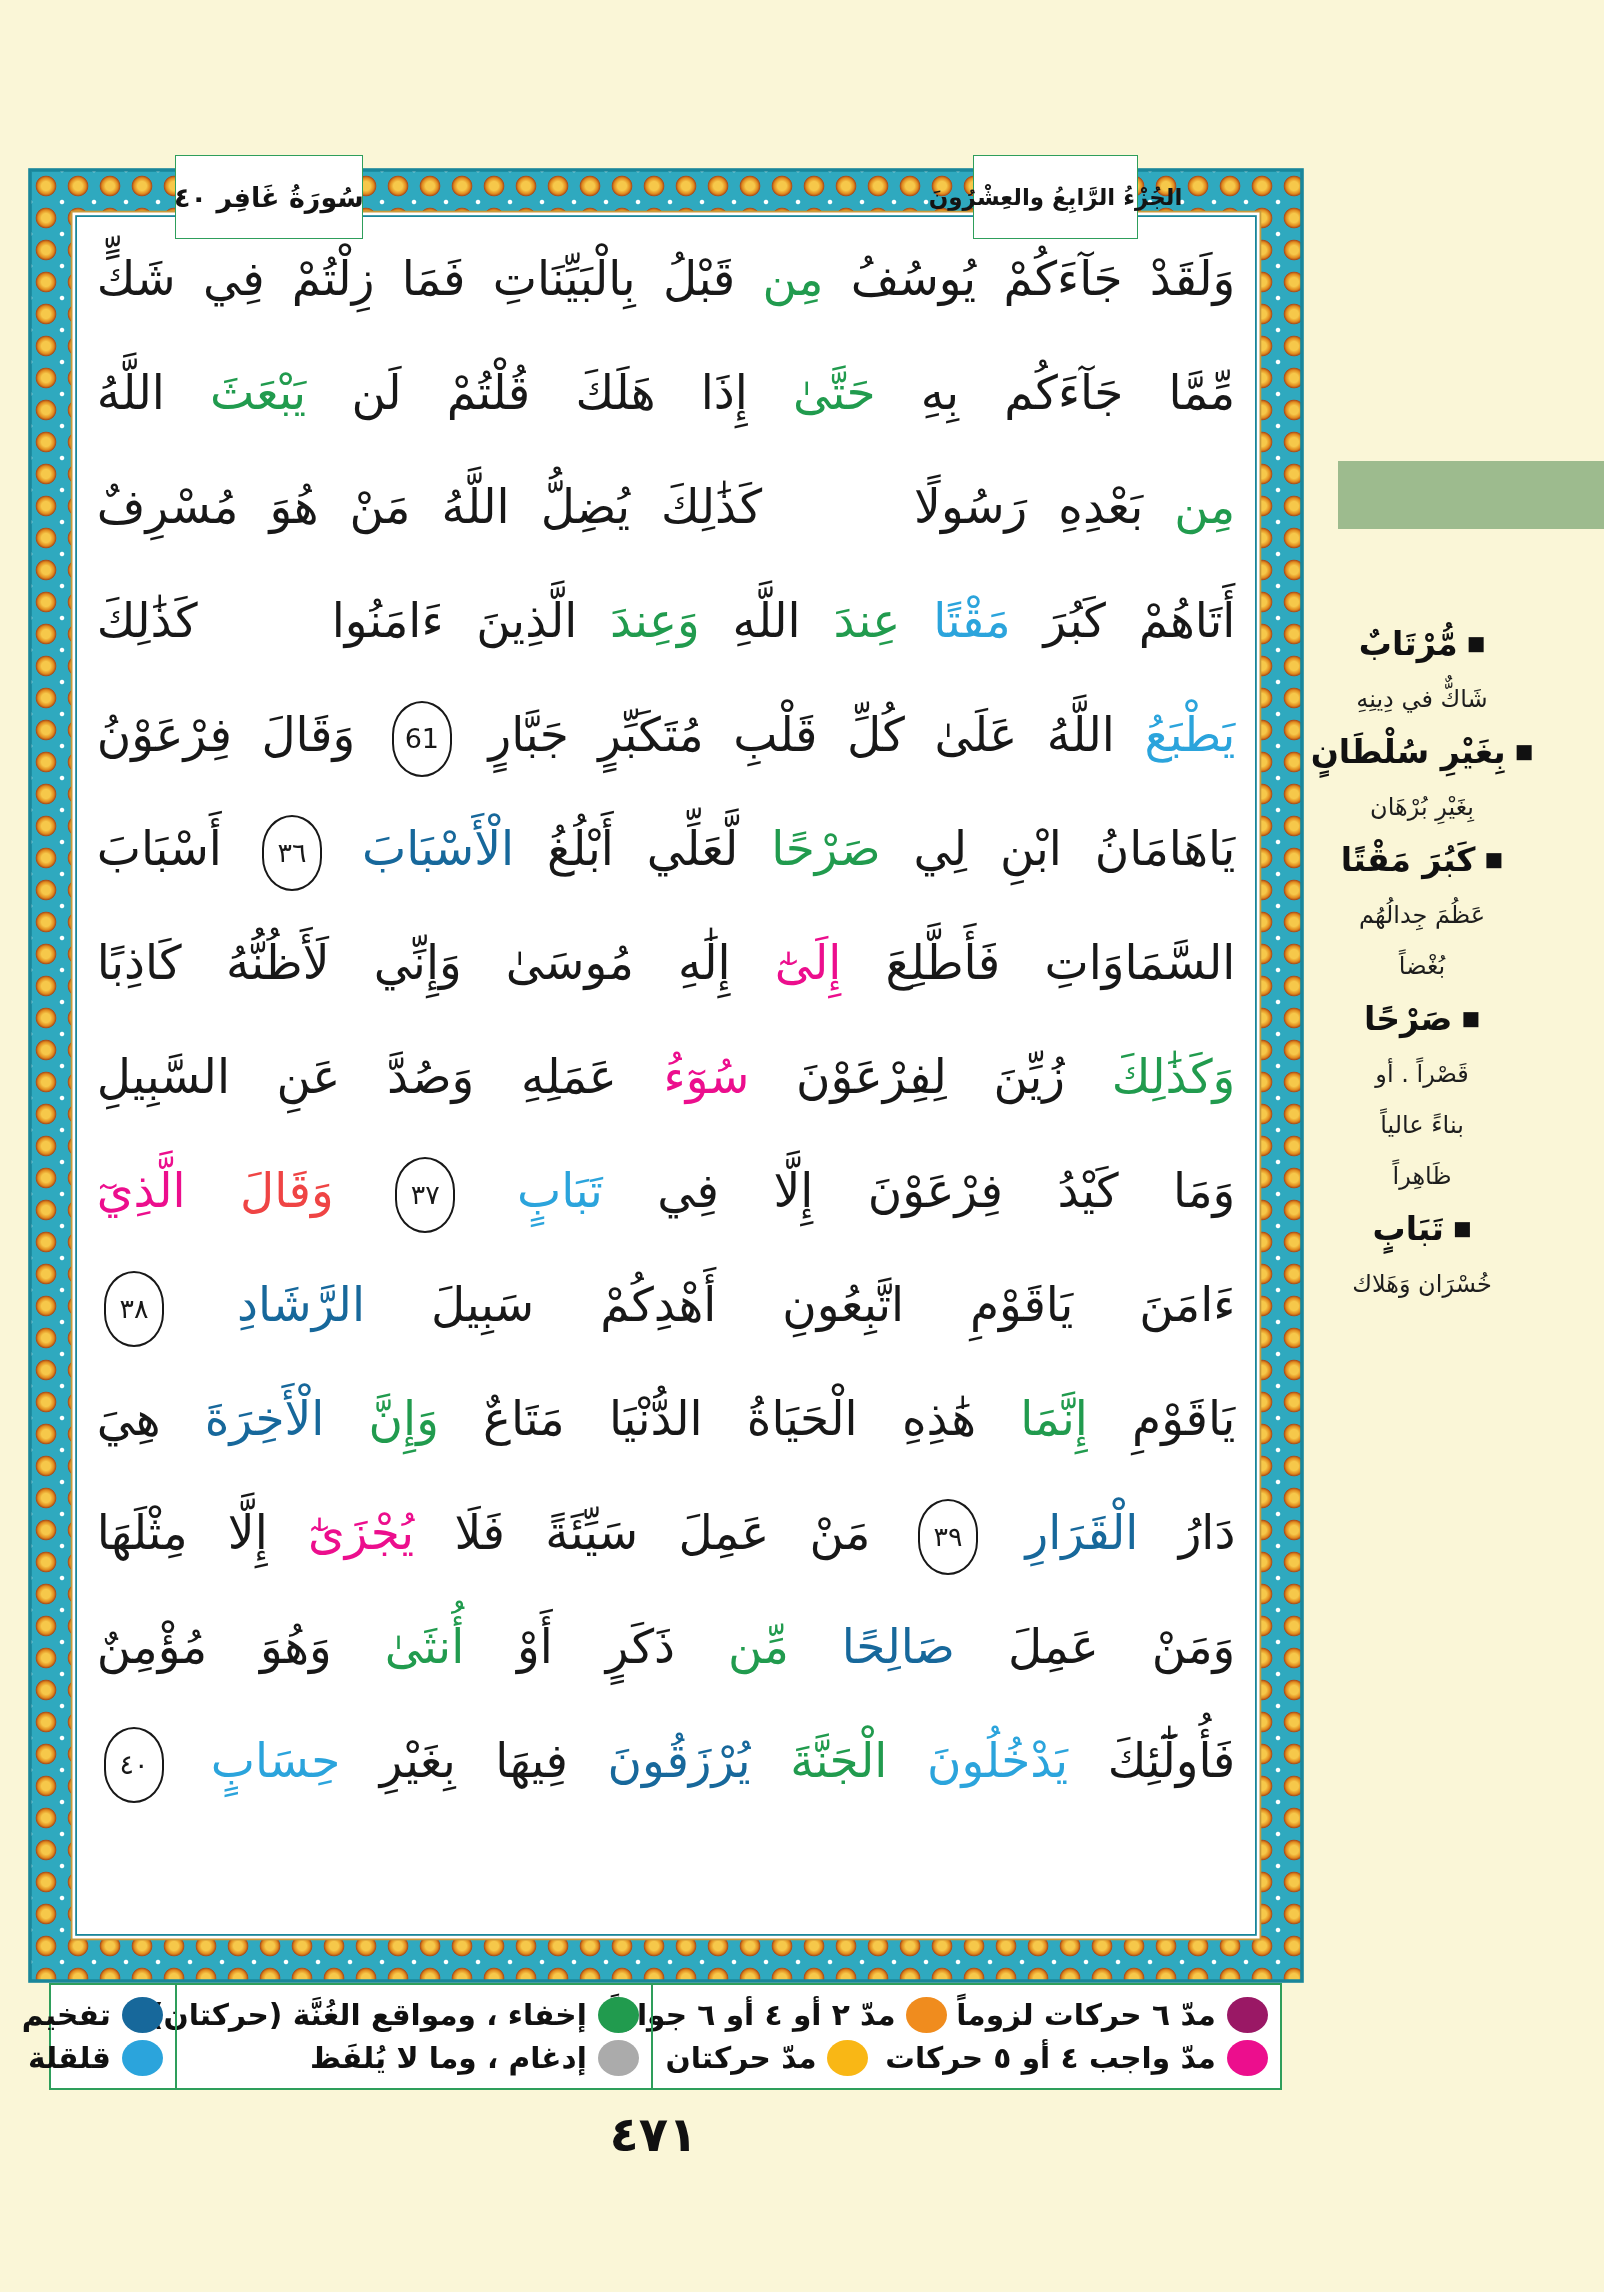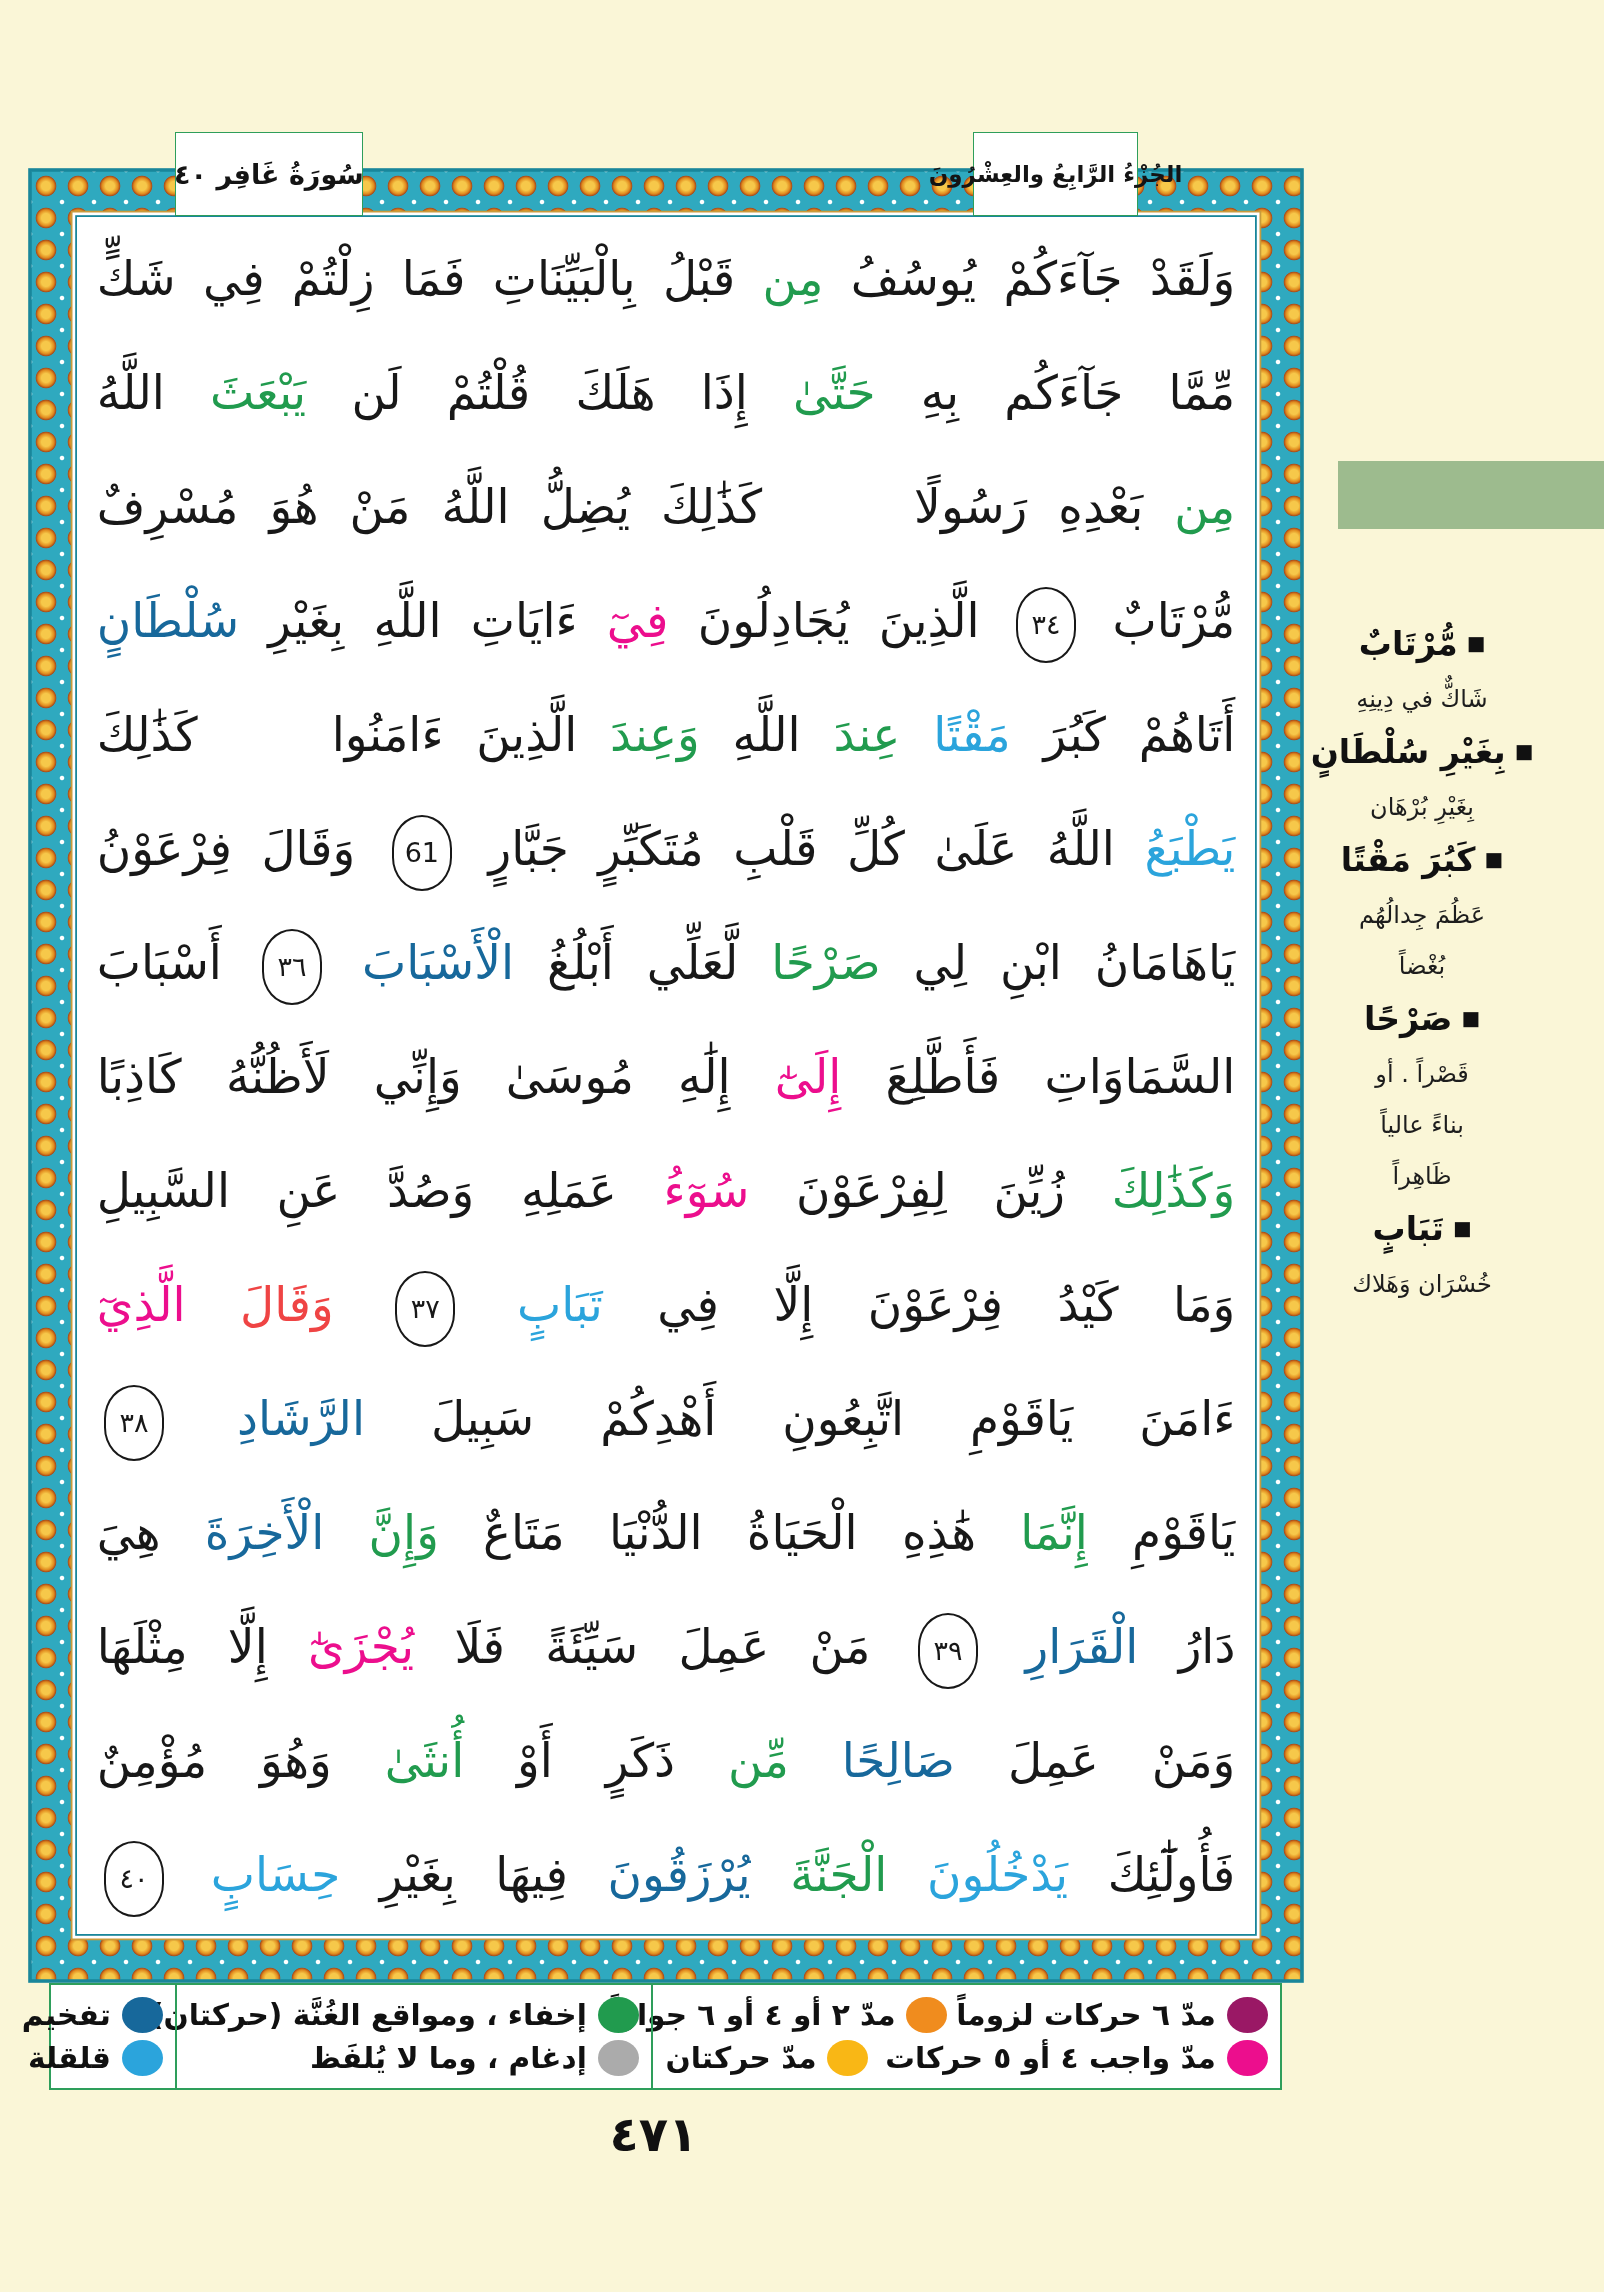--- a/index.html
+++ b/index.html
@@ -32,21 +32,21 @@
   }
   .qgap{display:inline-block;height:9px;}
   .vbadge{
     display:inline-flex;align-items:center;justify-content:center;
     width:56px;height:72px;margin:0 7.2px;vertical-align:middle;
     border:2.7px double #181818;border-radius:50% 50% 50% 50%/44% 44% 44% 44%;
     font-size:27px;line-height:1;color:#181818;background:#fff;
   }
   
   .hbox{
-    position:absolute;top:132px;height:82px;background:#fff;border:1.8px solid #2E9E5B;
+    position:absolute;top:155px;height:82px;background:#fff;border:1.8px solid #2E9E5B;
     display:flex;align-items:center;justify-content:center;
     font-size:27px;font-weight:bold;color:#141414;z-index:3;direction:rtl;white-space:nowrap;
   }
   .surah-box{left:175px;width:186px;}
   .juz-box{left:973px;width:163px;font-size:23px;}
   
   .hl-rect{position:absolute;left:1338px;top:461px;width:267px;height:68px;background:#9DBB8E;z-index:0;}
   .mnotes{
     position:absolute;left:1309px;top:607px;width:226px;z-index:2;
     display:flex;flex-direction:column;align-items:center;direction:rtl;text-align:center;
@@ -78,21 +78,20 @@
 <body>
 
 <div class="hl-rect"></div>
 
 <div class="frame">
   <div class="frame-inner">
     <div class="qlines">
         <div class="qline"><span style="color: rgb(24, 24, 24);">وَلَقَدْ </span><span style="color: rgb(24, 24, 24);">جَآءَكُمْ </span><span style="color: rgb(24, 24, 24);">يُوسُفُ </span><span style="color: rgb(33, 155, 78);">مِن </span><span style="color: rgb(24, 24, 24);">قَبْلُ بِالْبَيِّنَاتِ فَمَا زِلْتُمْ فِي شَكٍّ</span></div>
         <div class="qline"><span style="color: rgb(24, 24, 24);">مِّمَّا جَآءَكُم بِهِ </span><span style="color: rgb(33, 155, 78);">حَتَّىٰ </span><span style="color: rgb(24, 24, 24);">إِذَا هَلَكَ قُلْتُمْ لَن </span><span style="color: rgb(33, 155, 78);">يَبْعَثَ </span><span style="color: rgb(24, 24, 24);">اللَّهُ</span></div>
         <div class="qline"><span style="color: rgb(33, 155, 78);">مِن </span><span style="color: rgb(24, 24, 24);">بَعْدِهِ رَسُولًا</span><span class="qgap" style="width: 152px;"></span><span style="color: rgb(24, 24, 24);">كَذَٰلِكَ يُضِلُّ اللَّهُ مَنْ هُوَ مُسْرِفٌ</span></div>
-        <div class="qline"><span style="color: rgb(24, 24, 24);">مُّرْتَابٌ </span><span class="vbadge">٣٤</span><span style="color: rgb(24, 24, 24);"> الَّذِينَ يُجَادِلُونَ </span><span style="color: rgb(236, 14, 141);">فِيٓ </span><span style="color: rgb(24, 24, 24);">ءَايَاتِ اللَّهِ بِغَيْرِ </span><span style="color: rgb(23, 104, 155);">سُلْطَانٍ</span></div>
         <div class="qline"><span style="color: rgb(24, 24, 24);">أَتَاهُمْ كَبُرَ </span><span style="color: rgb(43, 164, 220);">مَقْتًا </span><span style="color: rgb(33, 155, 78);">عِندَ </span><span style="color: rgb(24, 24, 24);">اللَّهِ </span><span style="color: rgb(33, 155, 78);">وَعِندَ </span><span style="color: rgb(24, 24, 24);">الَّذِينَ ءَامَنُوا</span><span class="qgap" style="width: 134px;"></span><span style="color: rgb(24, 24, 24);">كَذَٰلِكَ</span></div>
         <div class="qline"><span style="color: rgb(43, 164, 220);">يَطْبَعُ </span><span style="color: rgb(24, 24, 24);">اللَّهُ عَلَىٰ كُلِّ قَلْبِ مُتَكَبِّرٍ جَبَّارٍ </span><span class="vbadge">61</span><span style="color: rgb(24, 24, 24);"> وَقَالَ فِرْعَوْنُ</span></div>
         <div class="qline"><span style="color: rgb(24, 24, 24);">يَاهَامَانُ ابْنِ لِي </span><span style="color: rgb(33, 155, 78);">صَرْحًا </span><span style="color: rgb(24, 24, 24);">لَّعَلِّي أَبْلُغُ </span><span style="color: rgb(23, 104, 155);">الْأَسْبَابَ </span><span class="vbadge">٣٦</span><span style="color: rgb(24, 24, 24);"> أَسْبَابَ</span></div>
         <div class="qline"><span style="color: rgb(24, 24, 24);">السَّمَاوَاتِ فَأَطَّلِعَ </span><span style="color: rgb(236, 14, 141);">إِلَىٰٓ </span><span style="color: rgb(24, 24, 24);">إِلَٰهِ مُوسَىٰ وَإِنِّي لَأَظُنُّهُ كَاذِبًا</span></div>
         <div class="qline"><span style="color: rgb(33, 155, 78);">وَكَذَٰلِكَ </span><span style="color: rgb(24, 24, 24);">زُيِّنَ لِفِرْعَوْنَ </span><span style="color: rgb(236, 14, 141);">سُوٓءُ </span><span style="color: rgb(24, 24, 24);">عَمَلِهِ وَصُدَّ عَنِ السَّبِيلِ</span></div>
         <div class="qline"><span style="color: rgb(24, 24, 24);">وَمَا كَيْدُ فِرْعَوْنَ إِلَّا فِي </span><span style="color: rgb(43, 164, 220);">تَبَابٍ </span><span class="vbadge">٣٧</span><span style="color: #ef4444;"> وَقَالَ </span><span style="color: rgb(236, 14, 141);">الَّذِيٓ</span></div>
         <div class="qline"><span style="color: rgb(24, 24, 24); margin-top: 36px;">ءَامَنَ يَاقَوْمِ اتَّبِعُونِ أَهْدِكُمْ سَبِيلَ </span><span style="color: rgb(23, 104, 155);">الرَّشَادِ </span><span class="vbadge">٣٨</span></div>
         <div class="qline"><span style="color: rgb(24, 24, 24);">يَاقَوْمِ </span><span style="color: rgb(33, 155, 78);">إِنَّمَا </span><span style="color: rgb(24, 24, 24);">هَٰذِهِ الْحَيَاةُ الدُّنْيَا مَتَاعٌ </span><span style="color: rgb(33, 155, 78);">وَإِنَّ </span><span style="color: rgb(23, 104, 155);">الْأَخِرَةَ </span><span style="color: rgb(24, 24, 24);">هِيَ</span></div>
         <div class="qline"><span style="color: rgb(24, 24, 24);">دَارُ </span><span style="color: rgb(23, 104, 155);">الْقَرَارِ </span><span class="vbadge">٣٩</span><span style="color: rgb(24, 24, 24);"> مَنْ عَمِلَ سَيِّئَةً فَلَا </span><span style="color: rgb(236, 14, 141);">يُجْزَىٰٓ </span><span style="color: rgb(24, 24, 24);">إِلَّا مِثْلَهَا</span></div>
         <div class="qline"><span style="color: rgb(24, 24, 24);">وَمَنْ عَمِلَ </span><span style="color: rgb(23, 104, 155);">صَالِحًا </span><span style="color: rgb(33, 155, 78);">مِّن </span><span style="color: rgb(24, 24, 24);">ذَكَرٍ أَوْ </span><span style="color: rgb(33, 155, 78);">أُنثَىٰ </span><span style="color: rgb(24, 24, 24);">وَهُوَ مُؤْمِنٌ</span></div>

